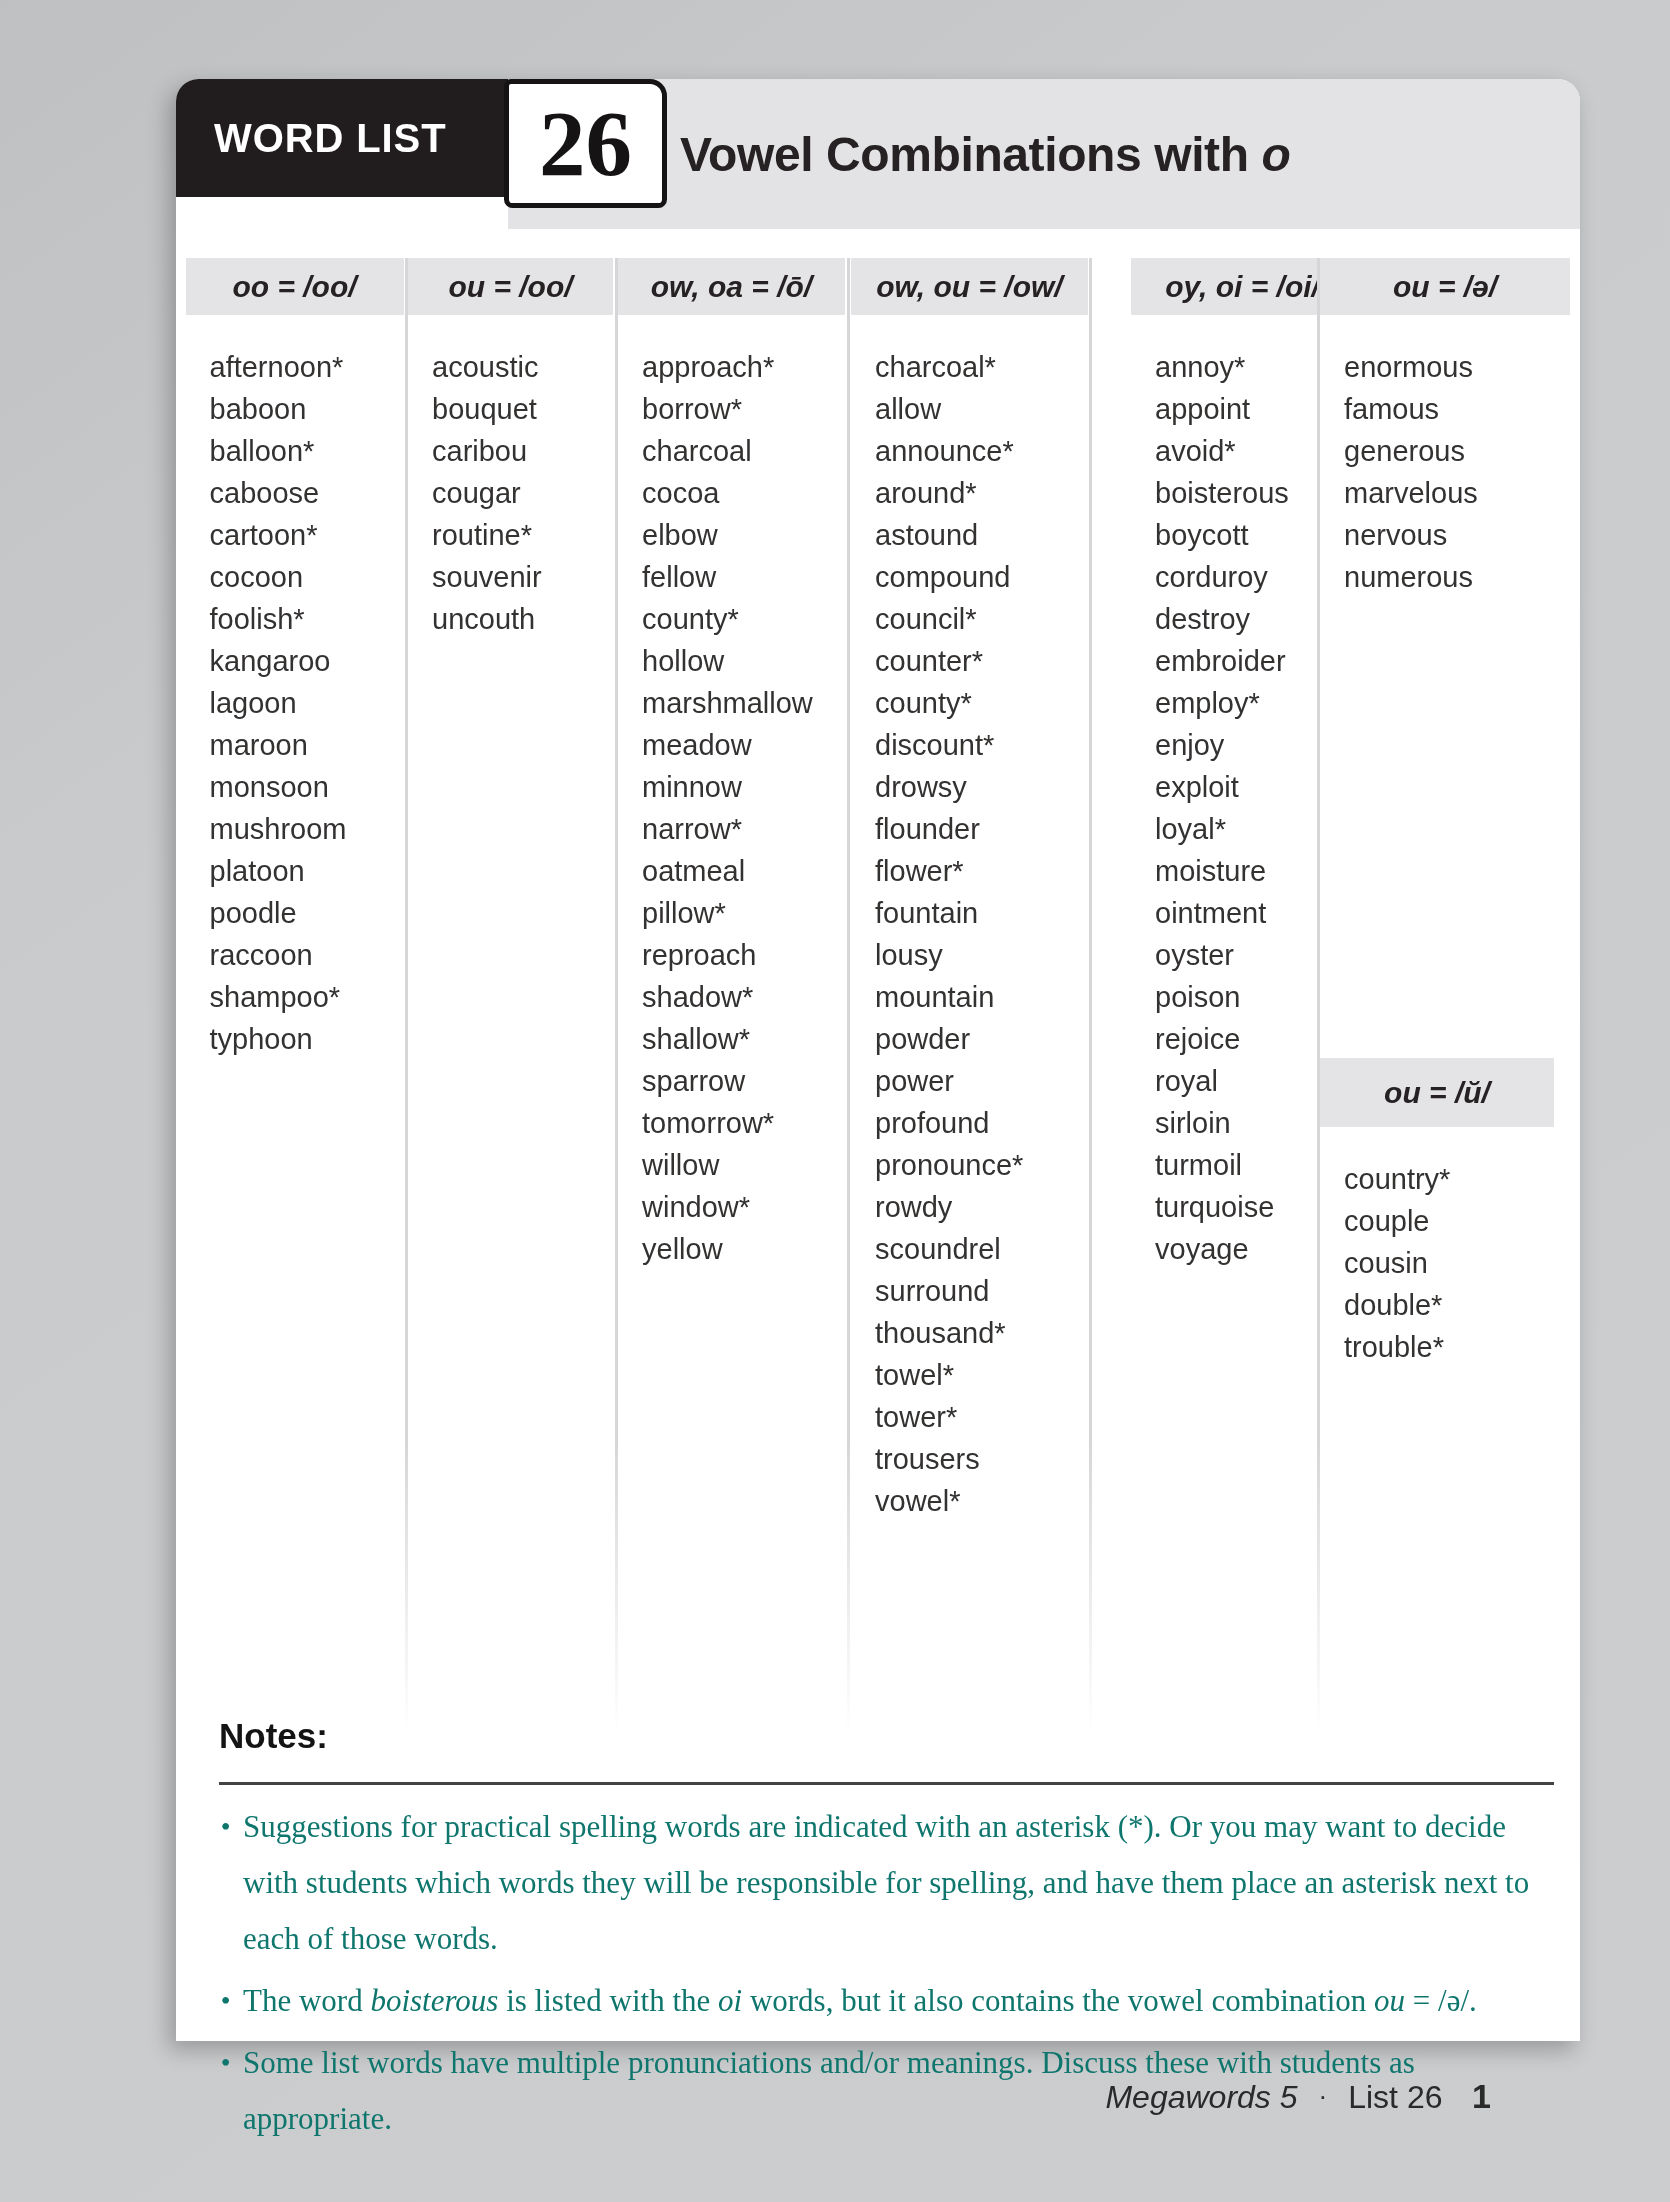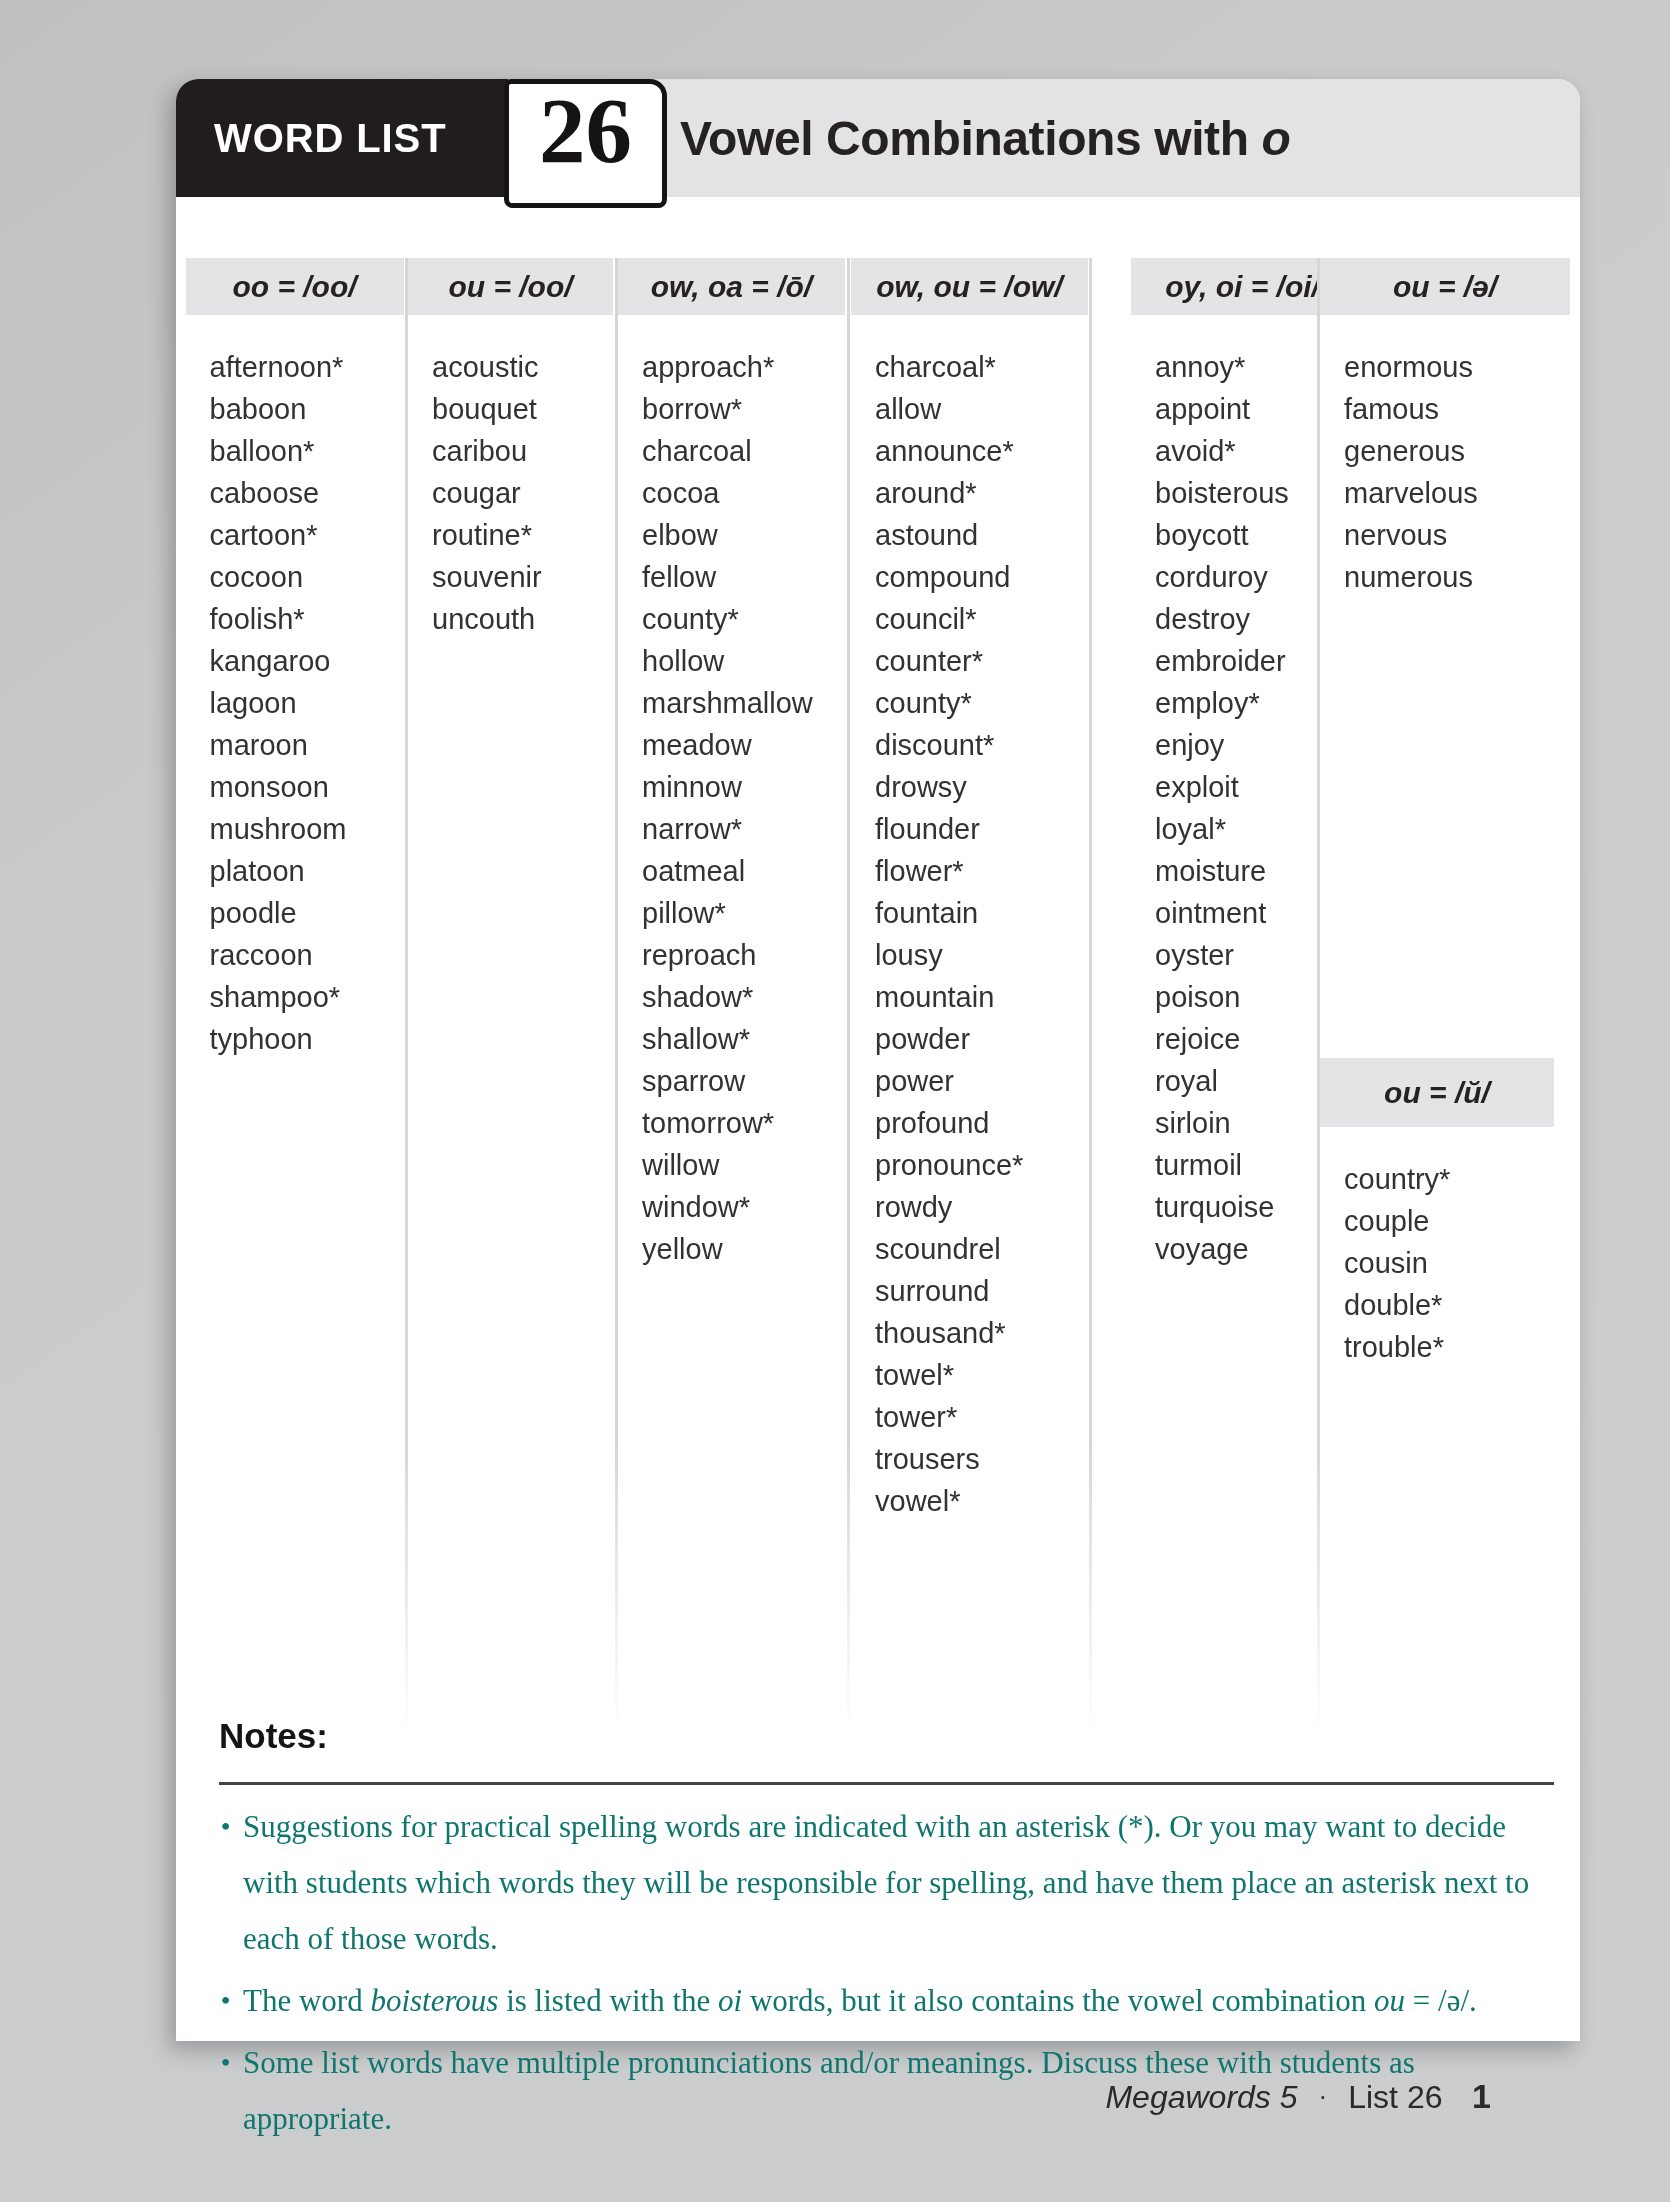--- a/index.html
+++ b/index.html
@@ -17,34 +17,34 @@
   .hdr-black{
     position:absolute;left:0;top:0;width:332px;height:118px;
     background:#211d1e;border-radius:22.4px 0 0 0;
     display:flex;align-items:center;z-index:2;
   }
   .hdr-black .lbl{
     color:#ffffff;font-weight:bold;font-size:40px;letter-spacing:0.9px;
     padding-left:38px;
   }
   .hdr-gray{
-    position:absolute;left:332px;right:0;top:0;height:118px;
+    position:absolute;left:332px;right:0;top:0;height:150px;
     background:#e3e3e5;border-radius:0 22.4px 0 0;
     display:flex;align-items:center;z-index:1;
   }
   .hdr-title{
     margin-left:172px;font-size:48px;font-weight:bold;color:#262223;
     letter-spacing:-0.4px;white-space:nowrap;
   }
   .hdr-title .it{font-style:italic;}
   .numbox{
     position:absolute;left:328px;top:0;width:163px;height:129px;
     background:#ffffff;border:5.2px solid #161314;box-sizing:border-box;
     border-radius:6.9px 17px 8.6px 8.6px;
-    display:flex;justify-content:center;z-index:3;
+    display:flex;align-items:center;justify-content:center;z-index:3;
   }
   .numbox .num{
     font-family:"Liberation Serif",serif;font-weight:bold;
     font-size:93px;color:#161314;line-height:1;
   }
   
   .col{position:absolute;top:179px;}
   .col-header{
     height:57px;background:#e4e4e6;
     display:flex;align-items:center;justify-content:center;

